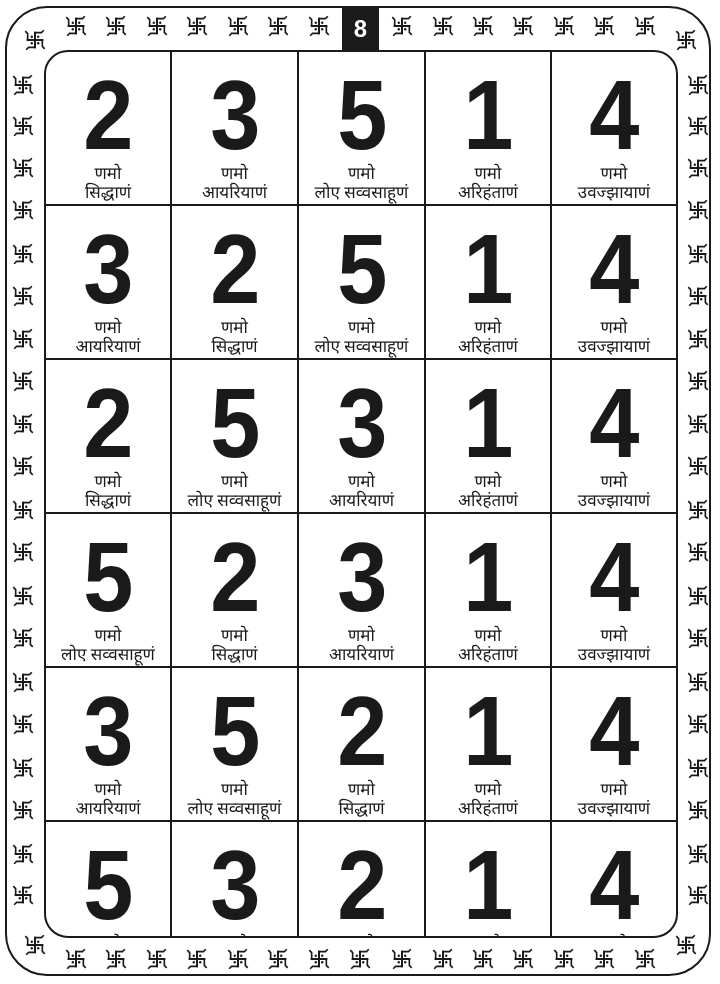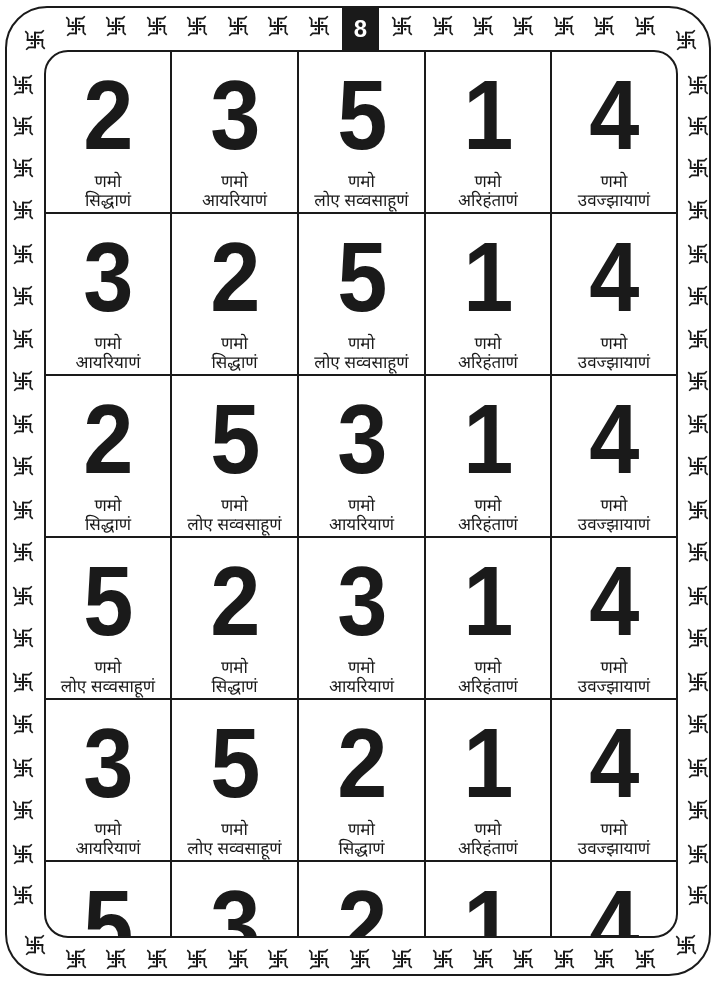--- a/index.html
+++ b/index.html
@@ -20,22 +20,22 @@
             grid-template-rows: repeat(6, 1fr); }
     .cell { border-right: 2px solid #1a1a1a; border-bottom: 2px solid #1a1a1a;
             display: flex; flex-direction: column; align-items: center;
             justify-content: flex-start; box-sizing: border-box; position: relative; }
     .cell.last-col { border-right: none; }
     .cell.last-row { border-bottom: none; }
     .num { font-family: "Liberation Sans", sans-serif; font-weight: bold;
            font-size: 98px; line-height: 1; margin-top: 14px; letter-spacing: -1px;
            transform: scaleX(0.92); }
     .l1 { font-family: "DejaVu Sans", sans-serif; font-size: 17px; line-height: 18px;
-          margin-top: 8px; }
-    .l2 { font-family: Liberation Sans, sans-serif; font-size: 17px; line-height: 22px;
+          margin-top: 0px; }
+    .l2 { font-family: Liberation Serif, serif; font-size: 17px; line-height: 22px;
           white-space: nowrap; }
   </style>
 </head>
 <body>
 
 <div class="outer"></div>
 <div class="badge">8</div>
 <div id="symbols">
     <div class="sym" style="left: 65px; top: 15px;">
       <svg viewBox="0 0 24 24">

